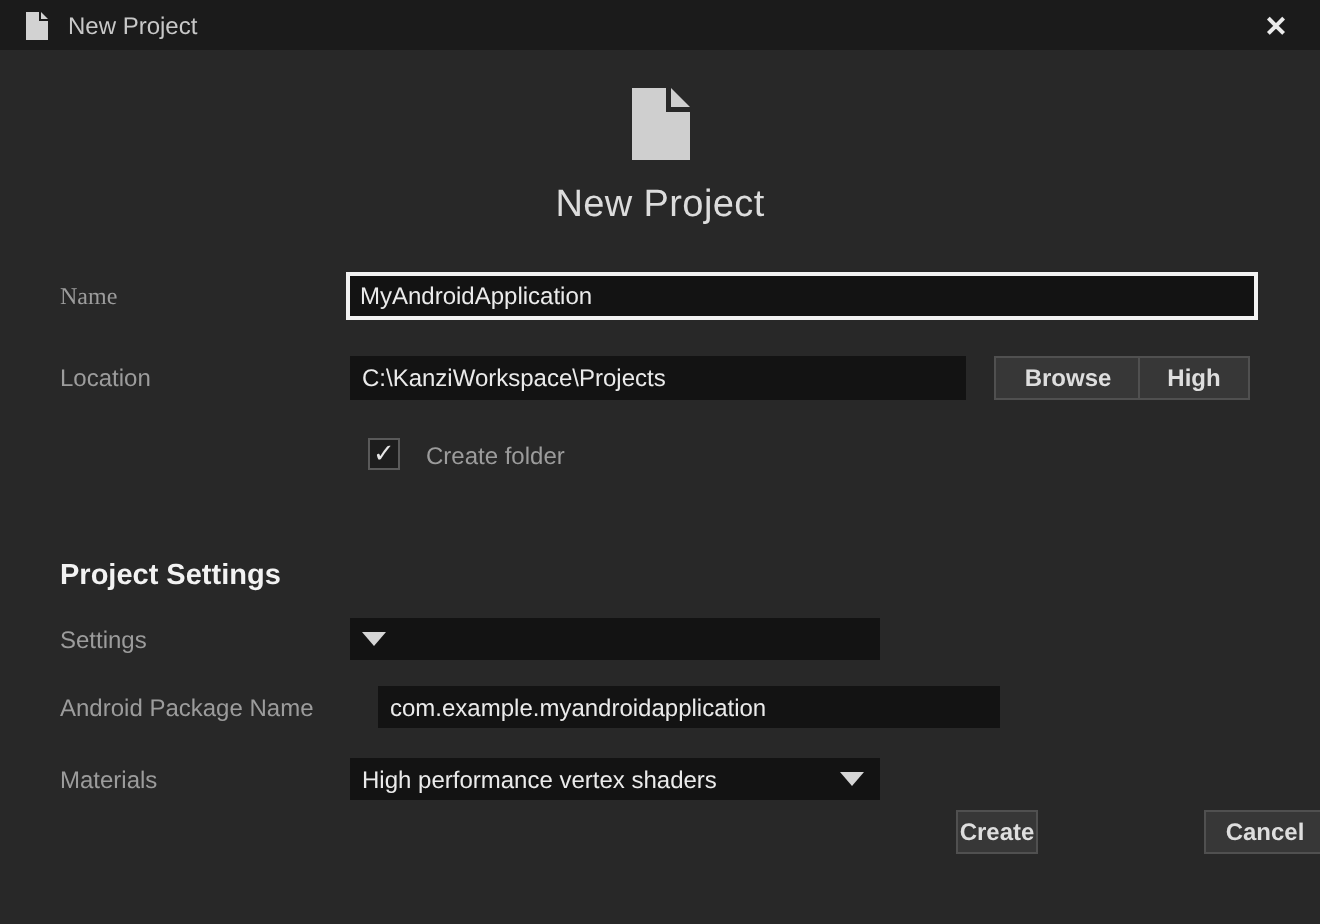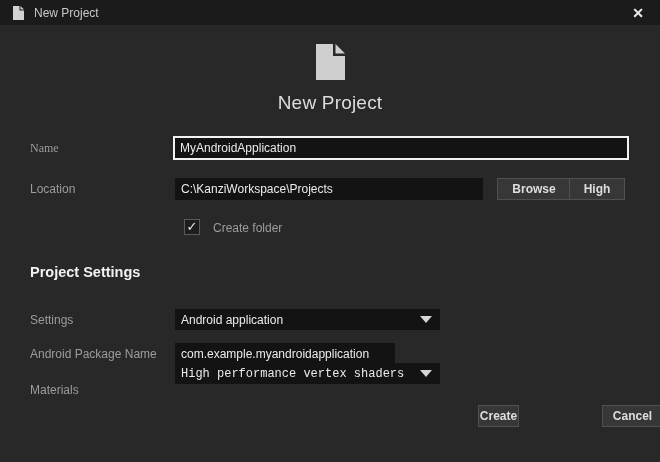--- a/index.html
+++ b/index.html
@@ -59,21 +59,21 @@
   }
   .input-name {
     left: 173px; top: 136px; width: 456px; height: 24px;
     border: 2px solid #f2f2f2;
     padding: 0 5px;
   }
   .input-location {
     left: 175px; top: 178px; width: 308px; height: 22px;
   }
   .input-package {
-    left: 175px; top: 343px; width: 220px; height: 21px;
+    left: 189px; top: 343px; width: 311px; height: 21px;
   }
 
   .btn {
     position: absolute; height: 22px;
     background: #373737;
     border: 1px solid #505050;
     color: #dedede;
     font-family: "Liberation Sans", sans-serif;
     font-size: 12px; font-weight: 700;
     display: flex; align-items: center; justify-content: center;
@@ -93,34 +93,34 @@
     font-size: 13px; line-height: 14px;
     text-align: center;
     cursor: default;
   }
   .checkbox-label {
     position: absolute; left: 213px; top: 221px;
     font-size: 12px; color: #9c9c9c;
   }
 
   .section-title {
-    position: absolute; left: 30px; top: 264px;
+    position: absolute; left: 30px; top: 280px;
     font-size: 14.5px; font-weight: 700; color: #f2f2f2;
   }
 
   .dropdown {
     position: absolute; width: 265px; height: 21px;
     background: #131313;
     display: flex; align-items: center;
     padding: 0 6px;
     font-size: 12px; color: #ebebeb;
     cursor: default;
   }
   .dropdown-template { left: 175px; top: 309px; }
-  .dropdown-materials { left: 175px; top: 363px; font-family: Liberation Mono, monospace; }
+  .dropdown-materials { left: 175px; top: 379px; }
   .dropdown .dd-value { flex: 1; white-space: nowrap; overflow: hidden; }
   .dd-arrow {
     width: 0; height: 0;
     border-left: 6px solid transparent;
     border-right: 6px solid transparent;
     border-top: 7px solid #d6d6d6;
     margin-right: 2px;
   }
 
   .lbl-name     { top: 141px; font-family: Liberation Serif, serif; }
@@ -157,21 +157,20 @@
 <div class="btn btn-browse">Browse</div>
 <div class="btn btn-reset">High</div>
 
 <div class="checkbox">✓</div>
 <div class="checkbox-label">Create folder</div>
 
 <div class="section-title">Project Settings</div>
 
 <div class="field-label lbl-template">Settings</div>
 <div class="dropdown dropdown-template">
-  <span class="dd-value">Android application</span>
   <span class="dd-arrow"></span>
 </div>
 
 <div class="field-label lbl-package">Android Package Name</div>
 <input class="text-input input-package" type="text" value="com.example.myandroidapplication" style="">
 
 <div class="field-label lbl-materials">Materials</div>
 <div class="dropdown dropdown-materials">
   <span class="dd-value">High performance vertex shaders</span>
   <span class="dd-arrow"></span>

